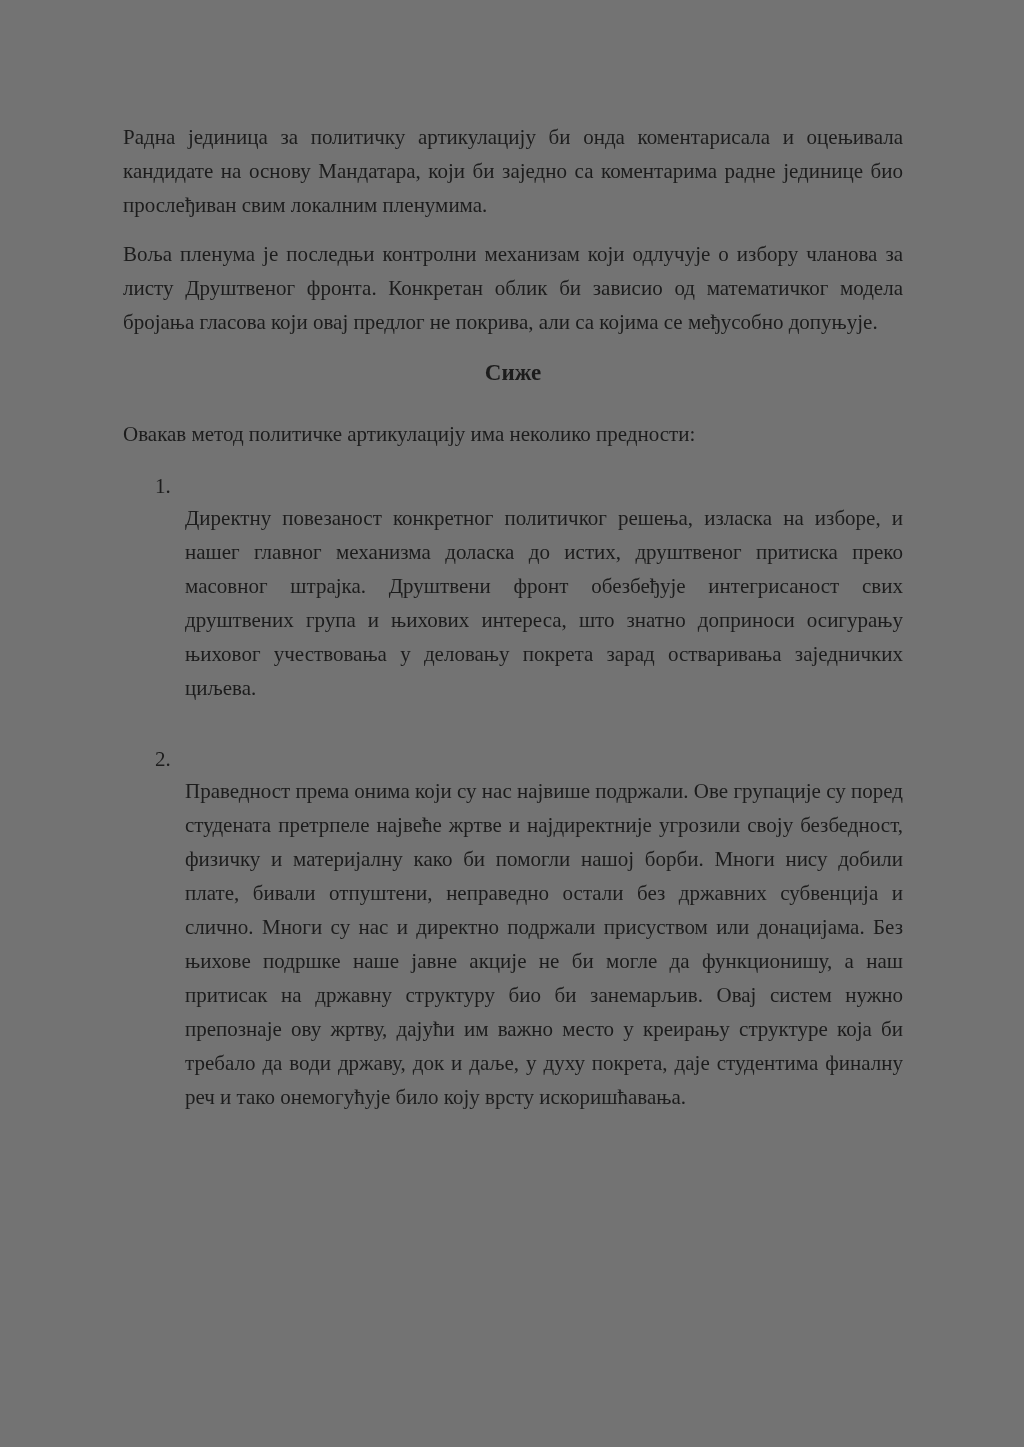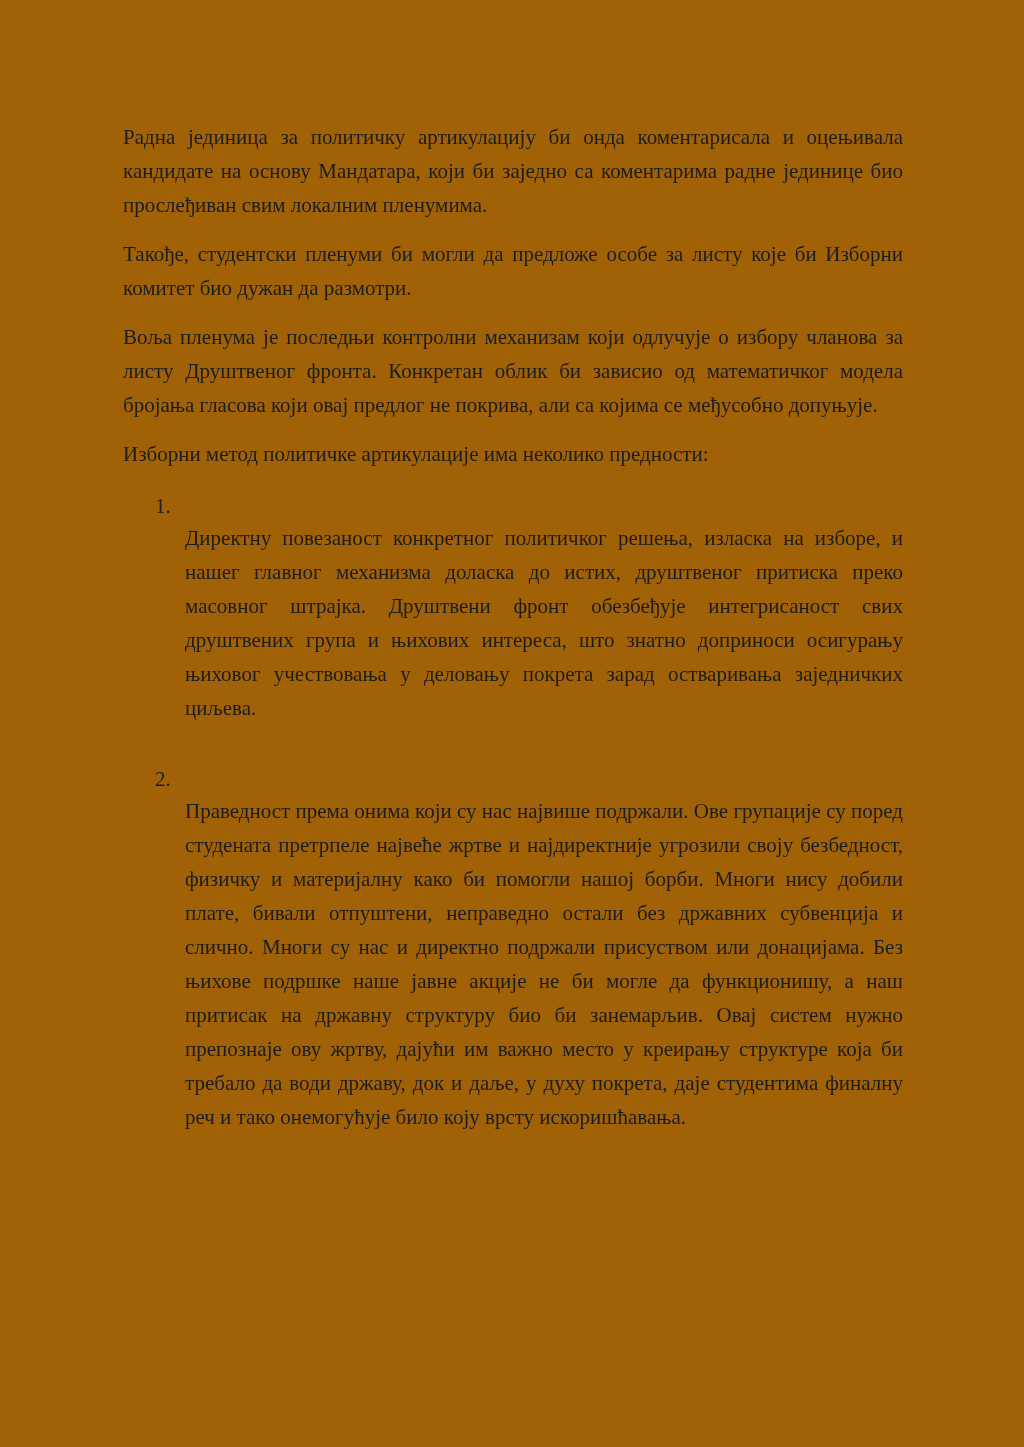--- a/index.html
+++ b/index.html
@@ -4,21 +4,21 @@
 <style>
   html, body {
     margin: 0;
     padding: 0;
     background: #ffffff;
   }
   .page {
     position: relative;
     width: 1024px;
     height: 1447px;
-    background: #a16207;
+    background: #737373;
     box-sizing: border-box;
     padding: 120px 121px 0 123px;
     font-family: "Liberation Serif", "DejaVu Serif", serif;
     font-size: 21px;
     line-height: 34px;
     color: #1c1c1c;
     overflow: hidden;
   }
   .para {
     margin: 0 0 15px 0;
@@ -60,26 +60,26 @@
     margin-top: 32px;
   }
 </style>
 </head>
 <body>
 
 <div class="page">
 
   <div id="paragraphs">
       <p class="para"><span>Радна јединица за политичку артикулацију би онда коментарисала и оцењивала кандидате на основу Мандатара, који би заједно са коментарима радне јединице био прослеђиван свим локалним пленумима.</span></p>
-      <p class="para"><span>Такође, студентски пленуми би могли да предложе особе за листу које би Изборни комитет био дужан да размотри.</span></p>
       <p class="para"><span class="bold">Воља пленума</span><span> је последњи контролни механизам који одлучује о избору чланова за листу Друштвеног фронта. Конкретан облик би зависио од математичког модела бројања гласова који овај предлог не покрива, али са којима се међусобно допуњује.</span></p>
     </div>
 
+  <h2 class="section-heading">Сиже</h2>
 
-  <p class="intro">Изборни метод политичке артикулације има неколико предности:</p>
+  <p class="intro">Овакав метод политичке артикулацију има неколико предности:</p>
 
   <ol id="num-list" class="num-list">
       <li class="num-item">
         <span class="num-cell">1.</span>
         <span class="item-body"><span>Директну повезаност конкретног политичког решења, изласка на изборе, и нашег главног механизма доласка до истих, друштвеног притиска преко </span><span class="bold">масовног штрајка</span><span>. Друштвени фронт обезбеђује интегрисаност свих друштвених група и њихових интереса, што знатно доприноси осигурању њиховог учествовања у деловању покрета зарад остваривања заједничких циљева.</span></span>
       </li>
       <li class="num-item">
         <span class="num-cell">2.</span>
         <span class="item-body"><span class="bold">Праведност према онима који су нас највише подржали</span><span>. Ове групације су поред студената претрпеле највеће жртве и најдиректније угрозили своју безбедност, физичку и материјалну како би помогли нашој борби. Многи нису добили плате, бивали отпуштени, неправедно остали без државних субвенција и слично. Многи су нас и директно подржали присуством или донацијама. Без њихове подршке наше јавне акције не би могле да функционишу, а наш притисак на државну структуру био би занемарљив. Овај систем нужно препознаје ову жртву, дајући им важно место у креирању структуре која би требало да води државу, док и даље, у духу покрета, даје студентима финалну реч и тако онемогућује било коју врсту искоришћавања.</span></span>
       </li>

